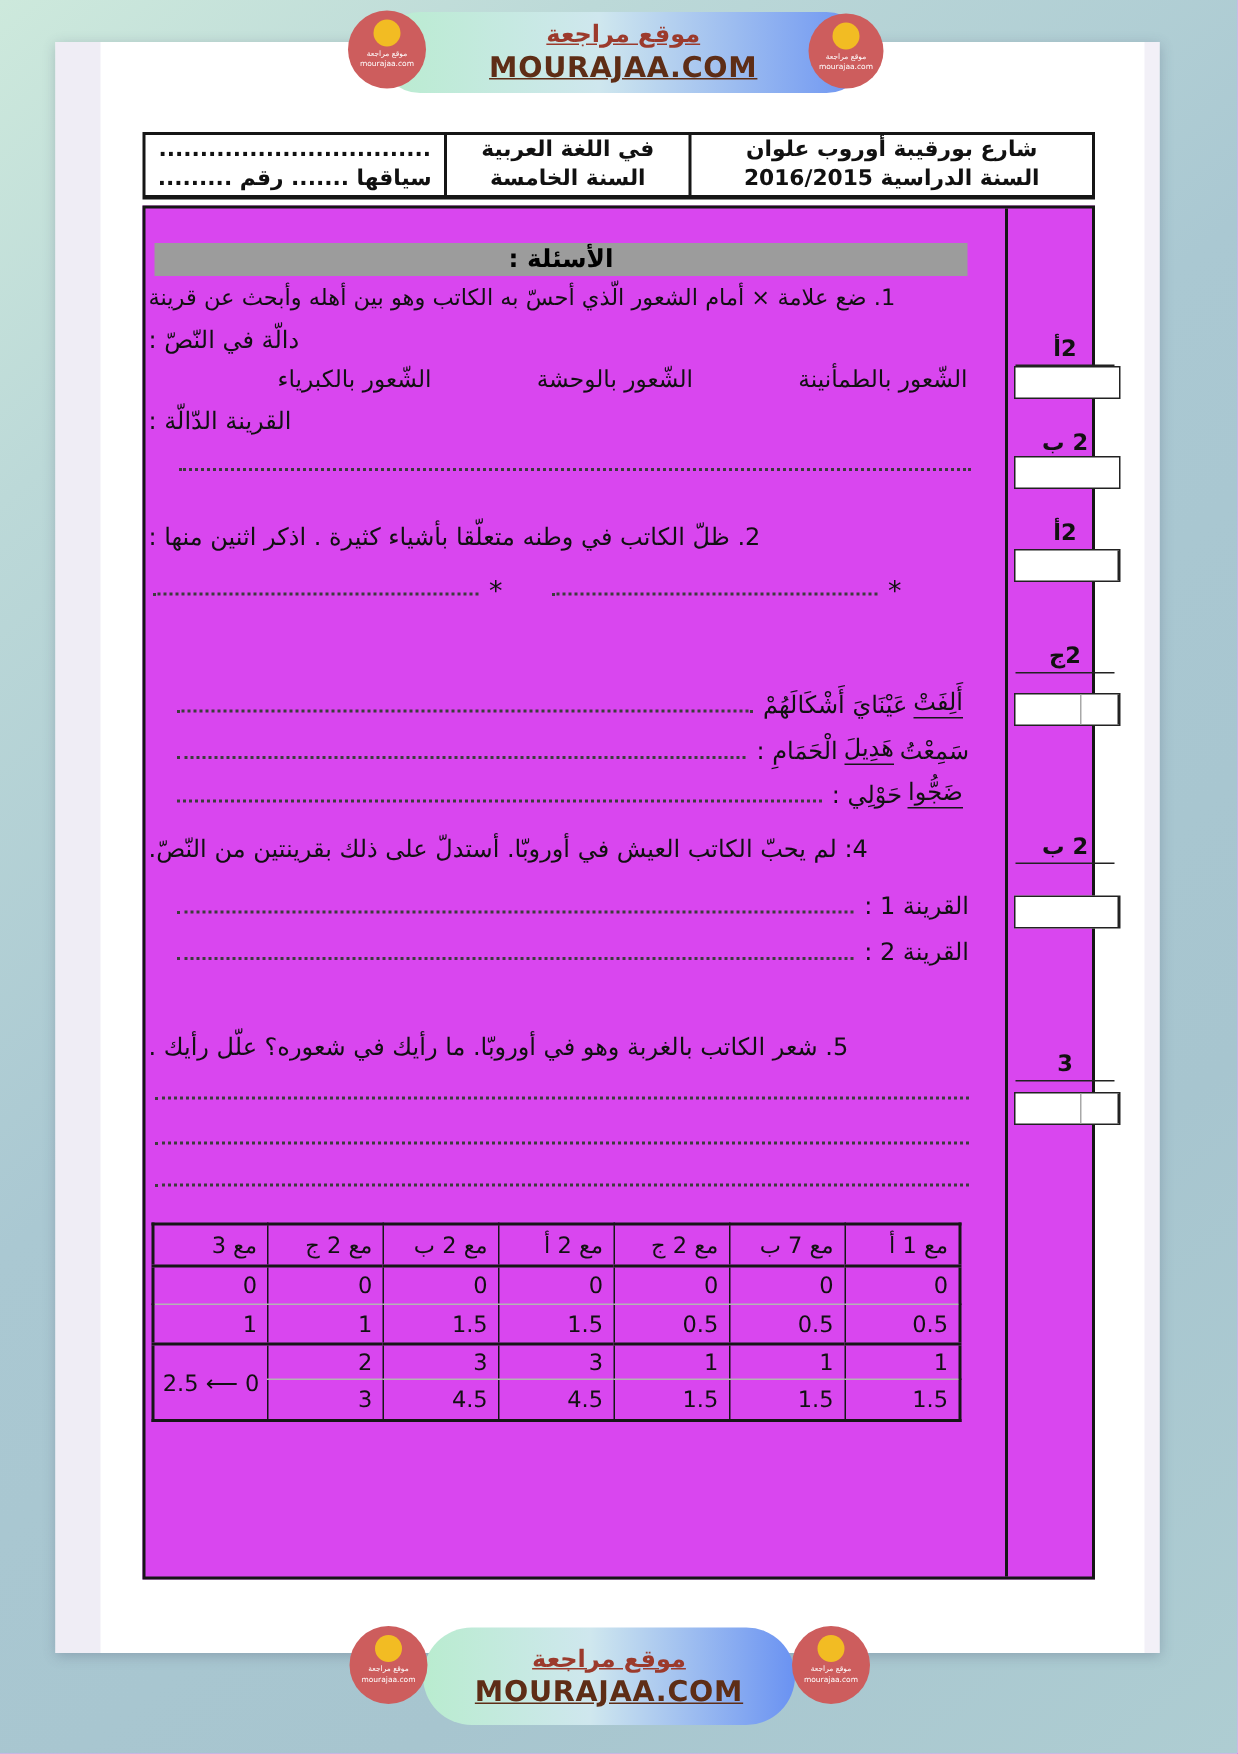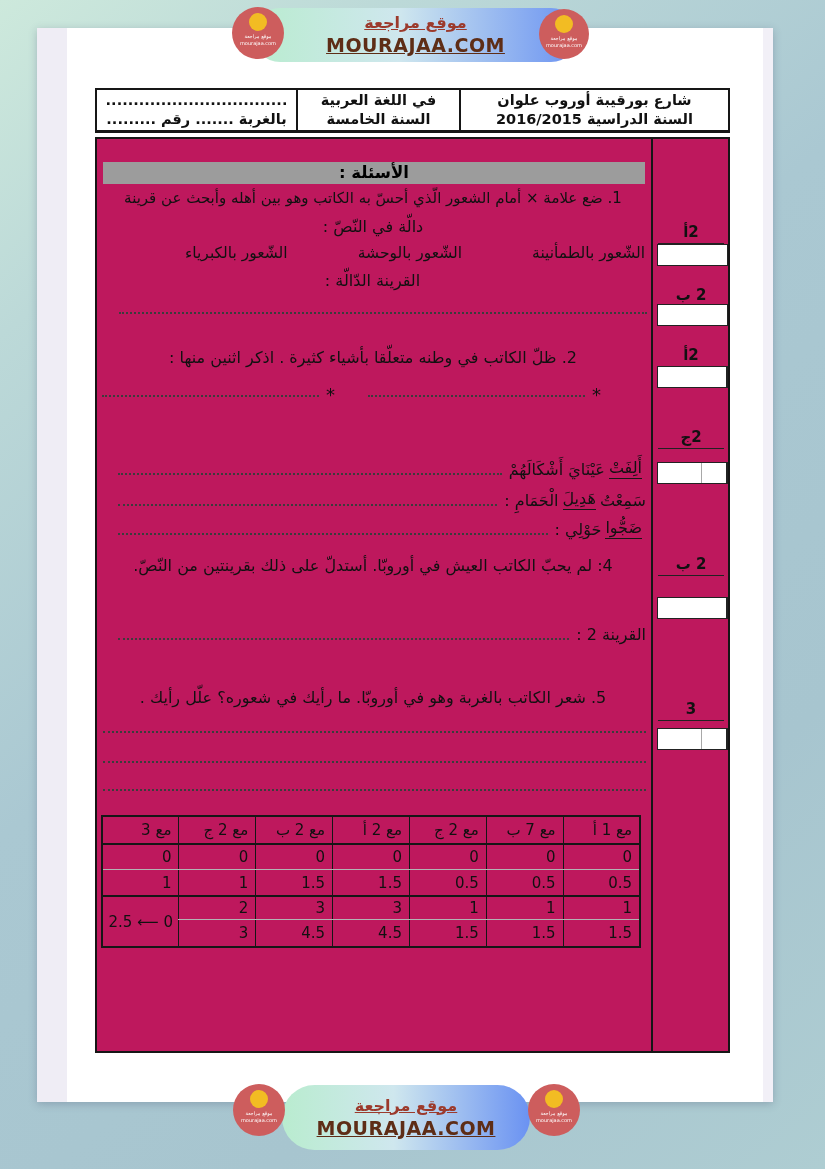--- a/index.html
+++ b/index.html
@@ -17,27 +17,27 @@
   .htable{left:58px;top:60px;width:635px;height:45px;border:2px solid #161616;
     border-bottom:3px solid #161616;display:flex;flex-direction:row;direction:rtl;
     box-sizing:border-box;background:#fff;}
   .hcell{box-sizing:border-box;padding:1px 6px;font-weight:bold;font-size:14.5px;
     line-height:19px;text-align:center;white-space:nowrap;overflow:hidden;}
   .hcell.school{width:267px;}
   .hcell.subject{width:165px;border-right:2px solid #161616;border-left:2px solid #161616;}
   .hcell.student{flex:1;}
   
   .mainbox{left:58px;top:109px;width:635px;height:916px;border:2px solid #161616;
-    box-sizing:border-box;background:#be185d;}
+    box-sizing:border-box;background:#d946ef;}
   .content{position:absolute;left:0;top:0;right:77px;bottom:0;direction:rtl;font-size:16px;}
-  .scores{position:absolute;right:0;top:0;bottom:0;width:77px;border-left:2px solid #161616;
+  .scores{position:absolute;right:0;top:0;bottom:0;width:58px;border-left:2px solid #161616;
     box-sizing:border-box;}
   .titlebar{left:6px;top:23px;width:542px;height:22px;background:#9c9c9c;
     text-align:center;font-weight:bold;font-size:16.5px;line-height:22px;color:#000;}
-  .qpar{right:4px;left:2px;text-align:center;white-space:nowrap;}
+  .qpar{right:4px;left:2px;text-align:left;white-space:nowrap;}
   .q1a{top:50px;font-size:15px;}
   .q1b{top:78px;}
   .optrow{top:105px;left:0;right:0;display:flex;direction:rtl;justify-content:space-between;
     padding:0 6px 0 88px;font-size:15.5px;}
   .evid{top:132px;right:5px;}
   .dotline{height:0;border-top:2.5px dotted #3c3c3c;}
   .d1{top:173px;right:4px;left:22px;}
   .q2{top:209px;}
   .starline{top:240px;left:2px;right:50px;display:flex;direction:rtl;gap:30px;height:22px;}
   .starseg{flex:1;display:flex;direction:rtl;align-items:flex-end;}
@@ -121,21 +121,21 @@
       <div class="hcell school">
         <div>شارع بورقيبة أوروب علوان</div>
         <div>السنة الدراسية 2016/2015</div>
       </div>
       <div class="hcell subject">
         <div>في اللغة العربية</div>
         <div>السنة الخامسة</div>
       </div>
       <div class="hcell student">
         <div>.................................</div>
-        <div>بالغربة ....... رقم .........</div>
+        <div>سياقها ....... رقم .........</div>
       </div>
     </div>
 
     <div class="abs mainbox">
       <div class="content">
 
         <div class="abs titlebar">الأسئلة :</div>
 
         <div class="abs qpar q1a">1. ضع علامة × أمام الشعور الّذي أحسّ به الكاتب وهو بين أهله وأبحث عن قرينة</div>
         <div class="abs qpar q1b">دالّة في النّصّ :</div>
@@ -174,20 +174,24 @@
           <div class="lead"></div>
         </div>
         <div class="abs qline l33">
           <span></span>
           <span class="uword">ضَجُّوا</span>
           <span>حَوْلِي :</span>
           <div class="lead"></div>
         </div>
 
         <div class="abs qpar q4">4: لم يحبّ الكاتب العيش في أوروبّا. أستدلّ على ذلك بقرينتين من النّصّ.</div>
+        <div class="abs qline l41">
+          <span>القرينة 1 :</span>
+          <div class="lead"></div>
+        </div>
         <div class="abs qline l42">
           <span>القرينة 2 :</span>
           <div class="lead"></div>
         </div>
 
         <div class="abs qpar q5">5. شعر الكاتب بالغربة وهو في أوروبّا. ما رأيك في شعوره؟ علّل رأيك .</div>
         <div class="abs dotline d51"></div>
         <div class="abs dotline d52"></div>
         <div class="abs dotline d53"></div>
 

